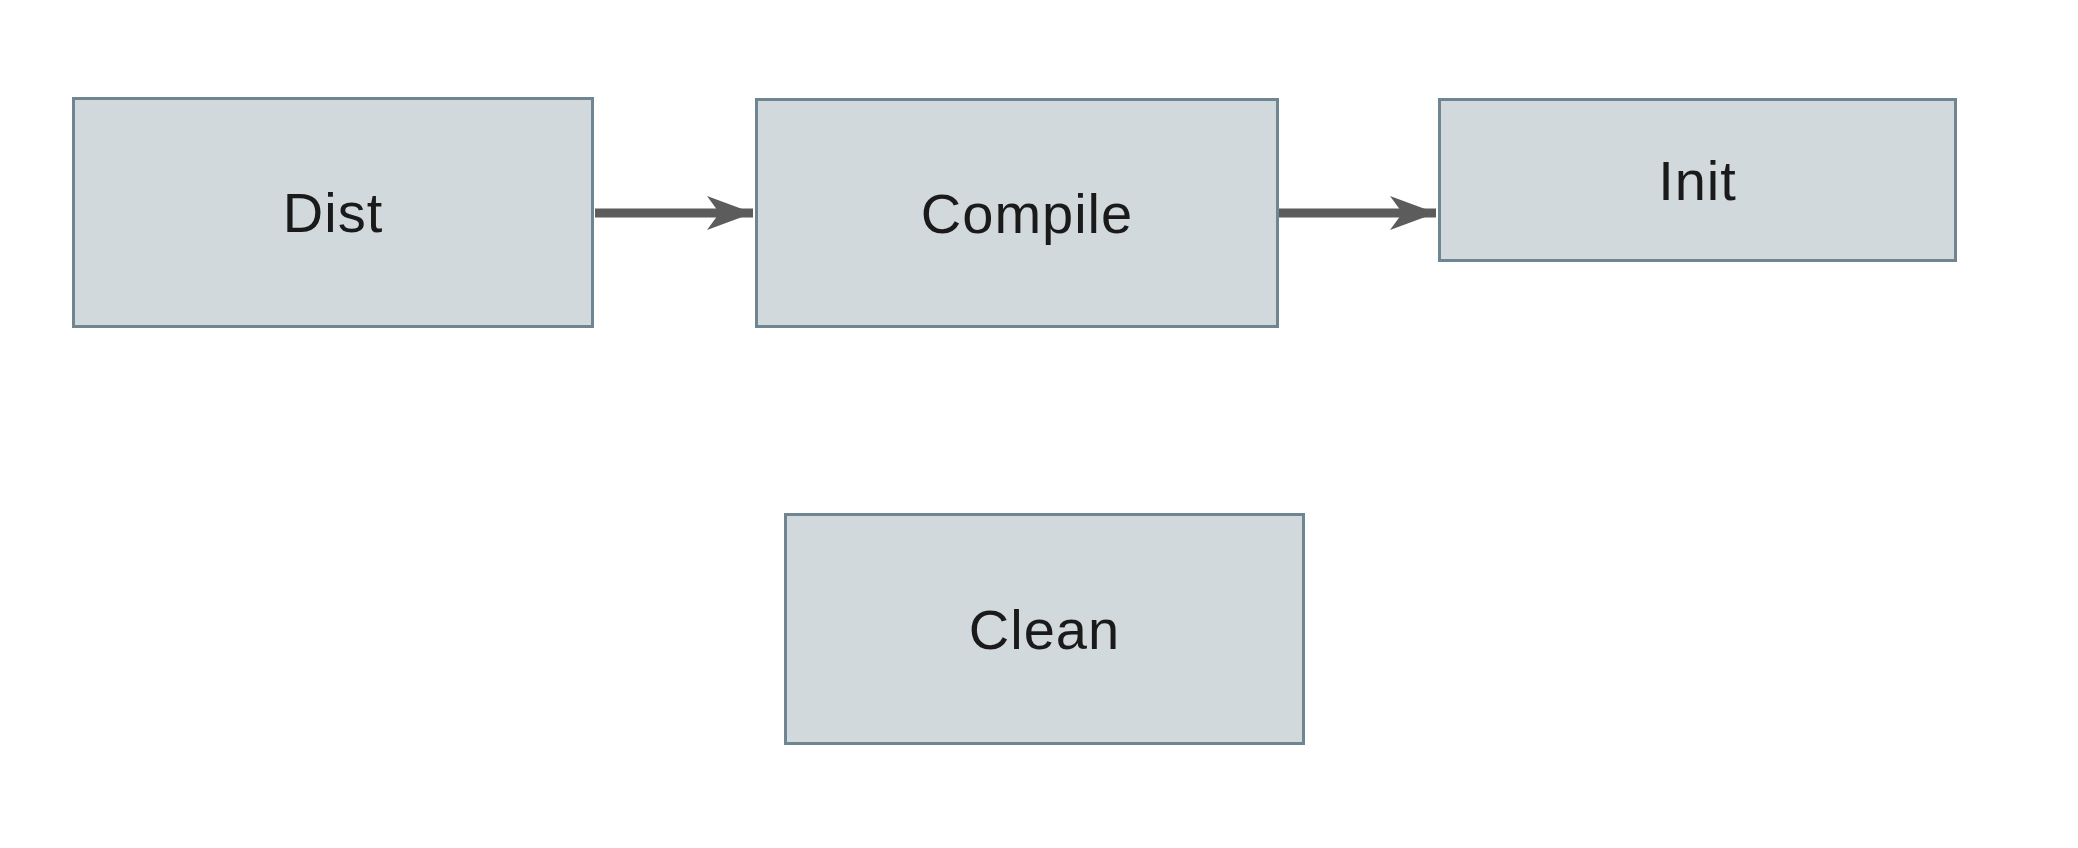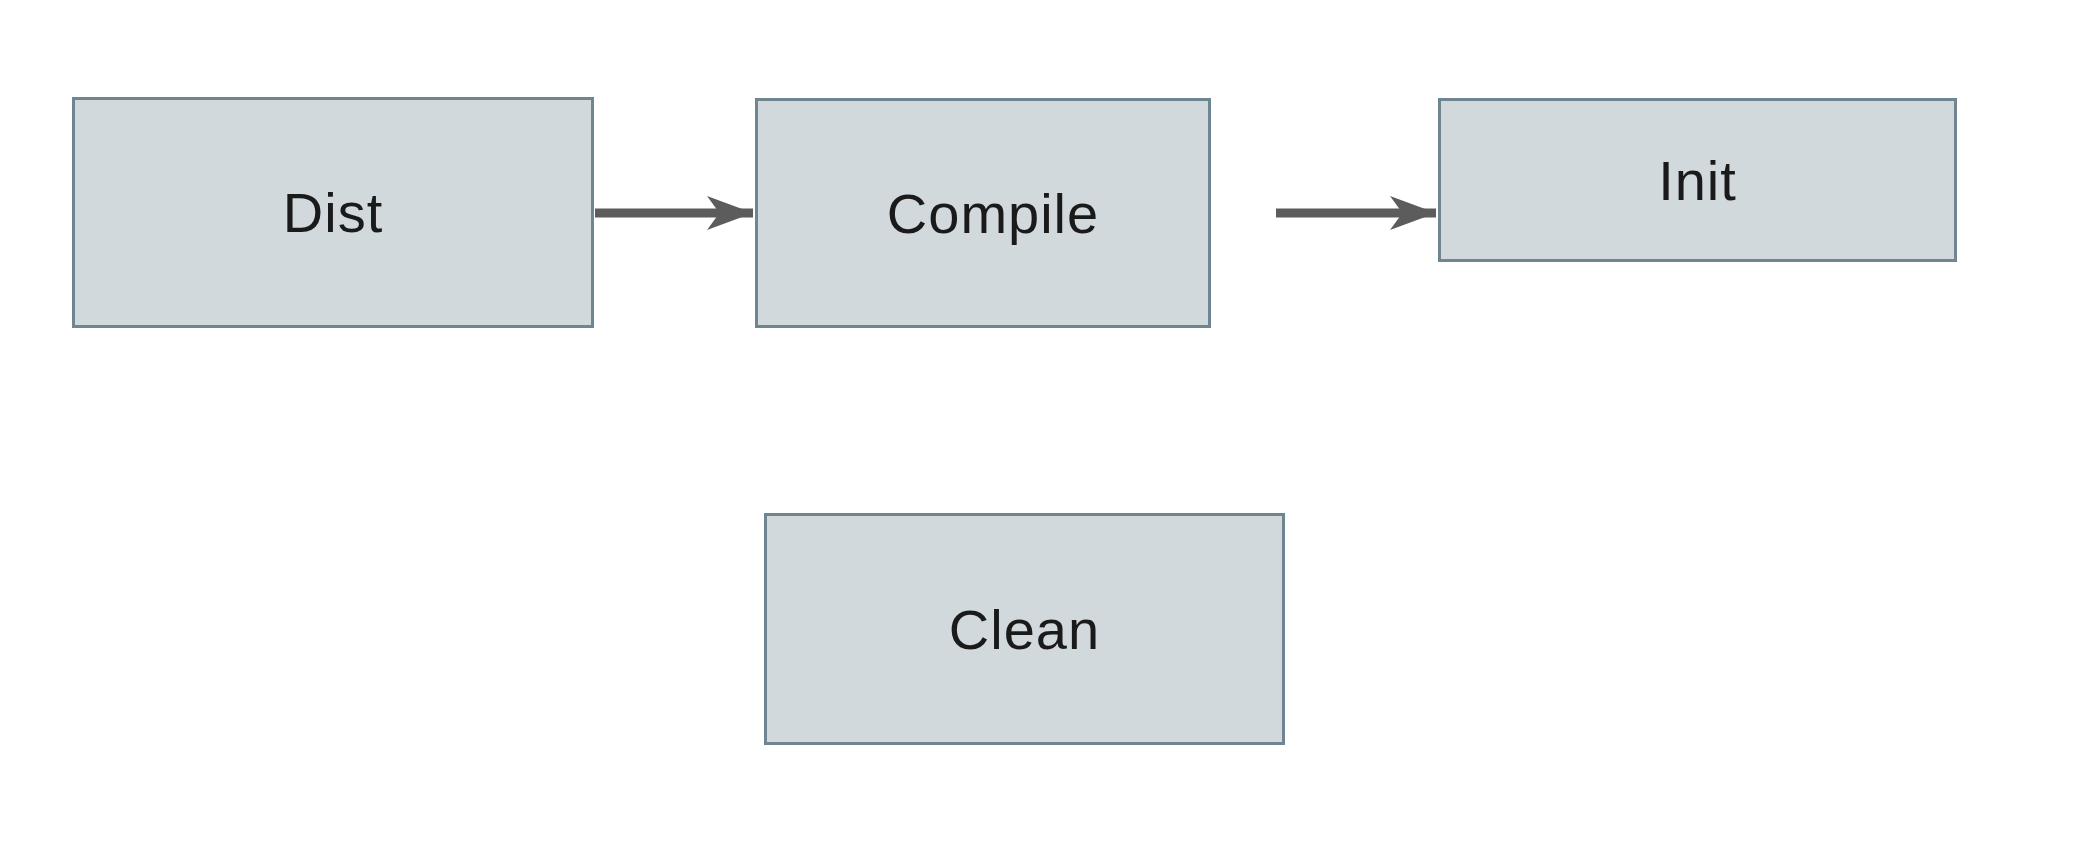--- a/index.html
+++ b/index.html
@@ -26,23 +26,23 @@
   }
   .node .label {
     color: var(--text_color, #1a1a1a);
     font-size: 56px;
     font-weight: 400;
     letter-spacing: 1px;
     white-space: nowrap;
     user-select: none;
   }
   .node-dist    { left: 72px;   top: 97px;  width: 522px; height: 231px; }
-  .node-compile { left: 755px;  top: 98px;  width: 456px; height: 230px; padding-left: 20px; }
+  .node-compile { left: 755px;  top: 98px;  width: 524px; height: 230px; padding-left: 20px; }
   .node-init    { left: 1438px; top: 98px;  width: 519px; height: 164px; }
-  .node-clean   { left: 764px;  top: 513px; width: 521px; height: 232px; }
+  .node-clean   { left: 784px;  top: 513px; width: 521px; height: 232px; }
   .edges-layer {
     position: absolute;
     left: 0; top: 0;
     width: 2078px;
     height: 848px;
     pointer-events: none;
   }
   .edge {
     stroke: var(--arrow_color, #5c5c5c);
     stroke-width: 9;

